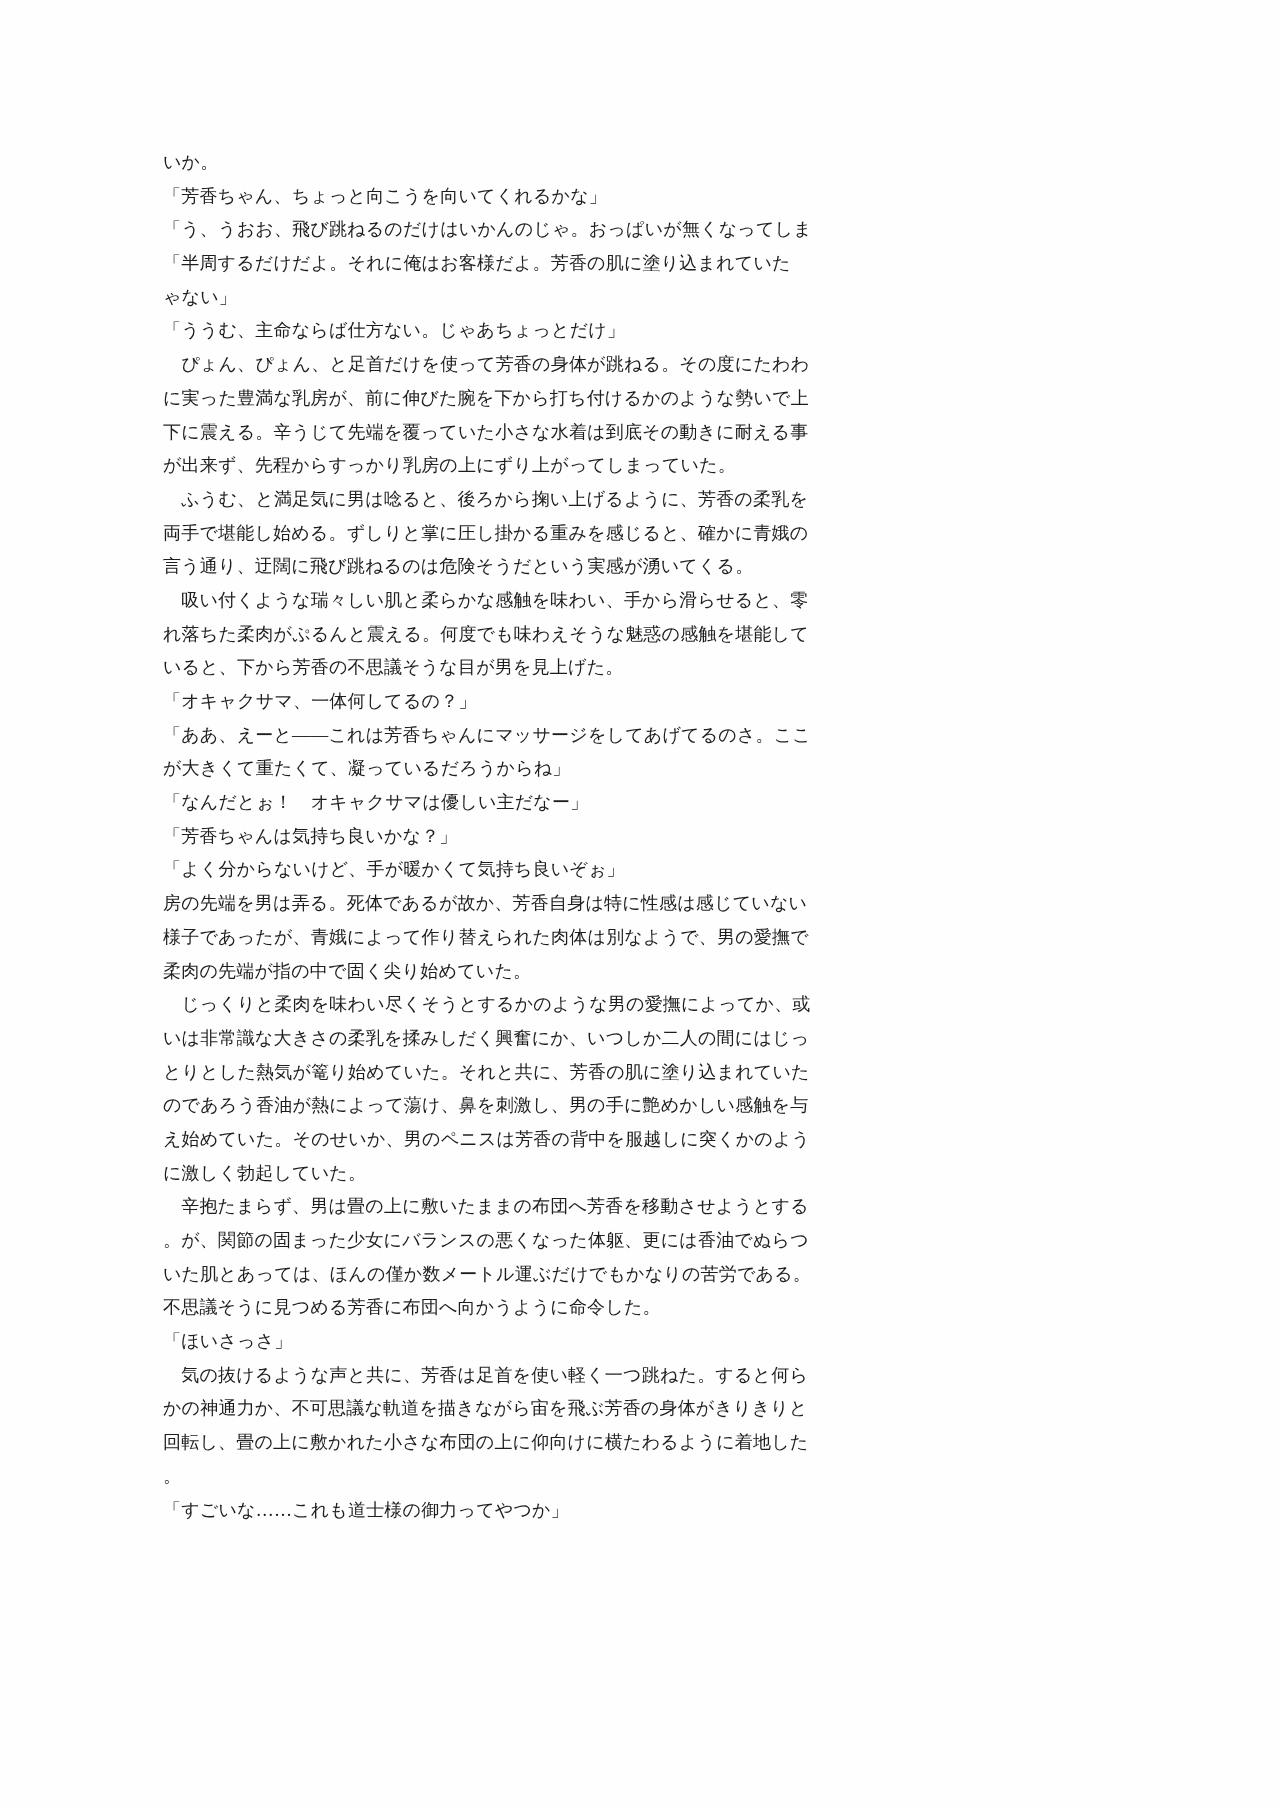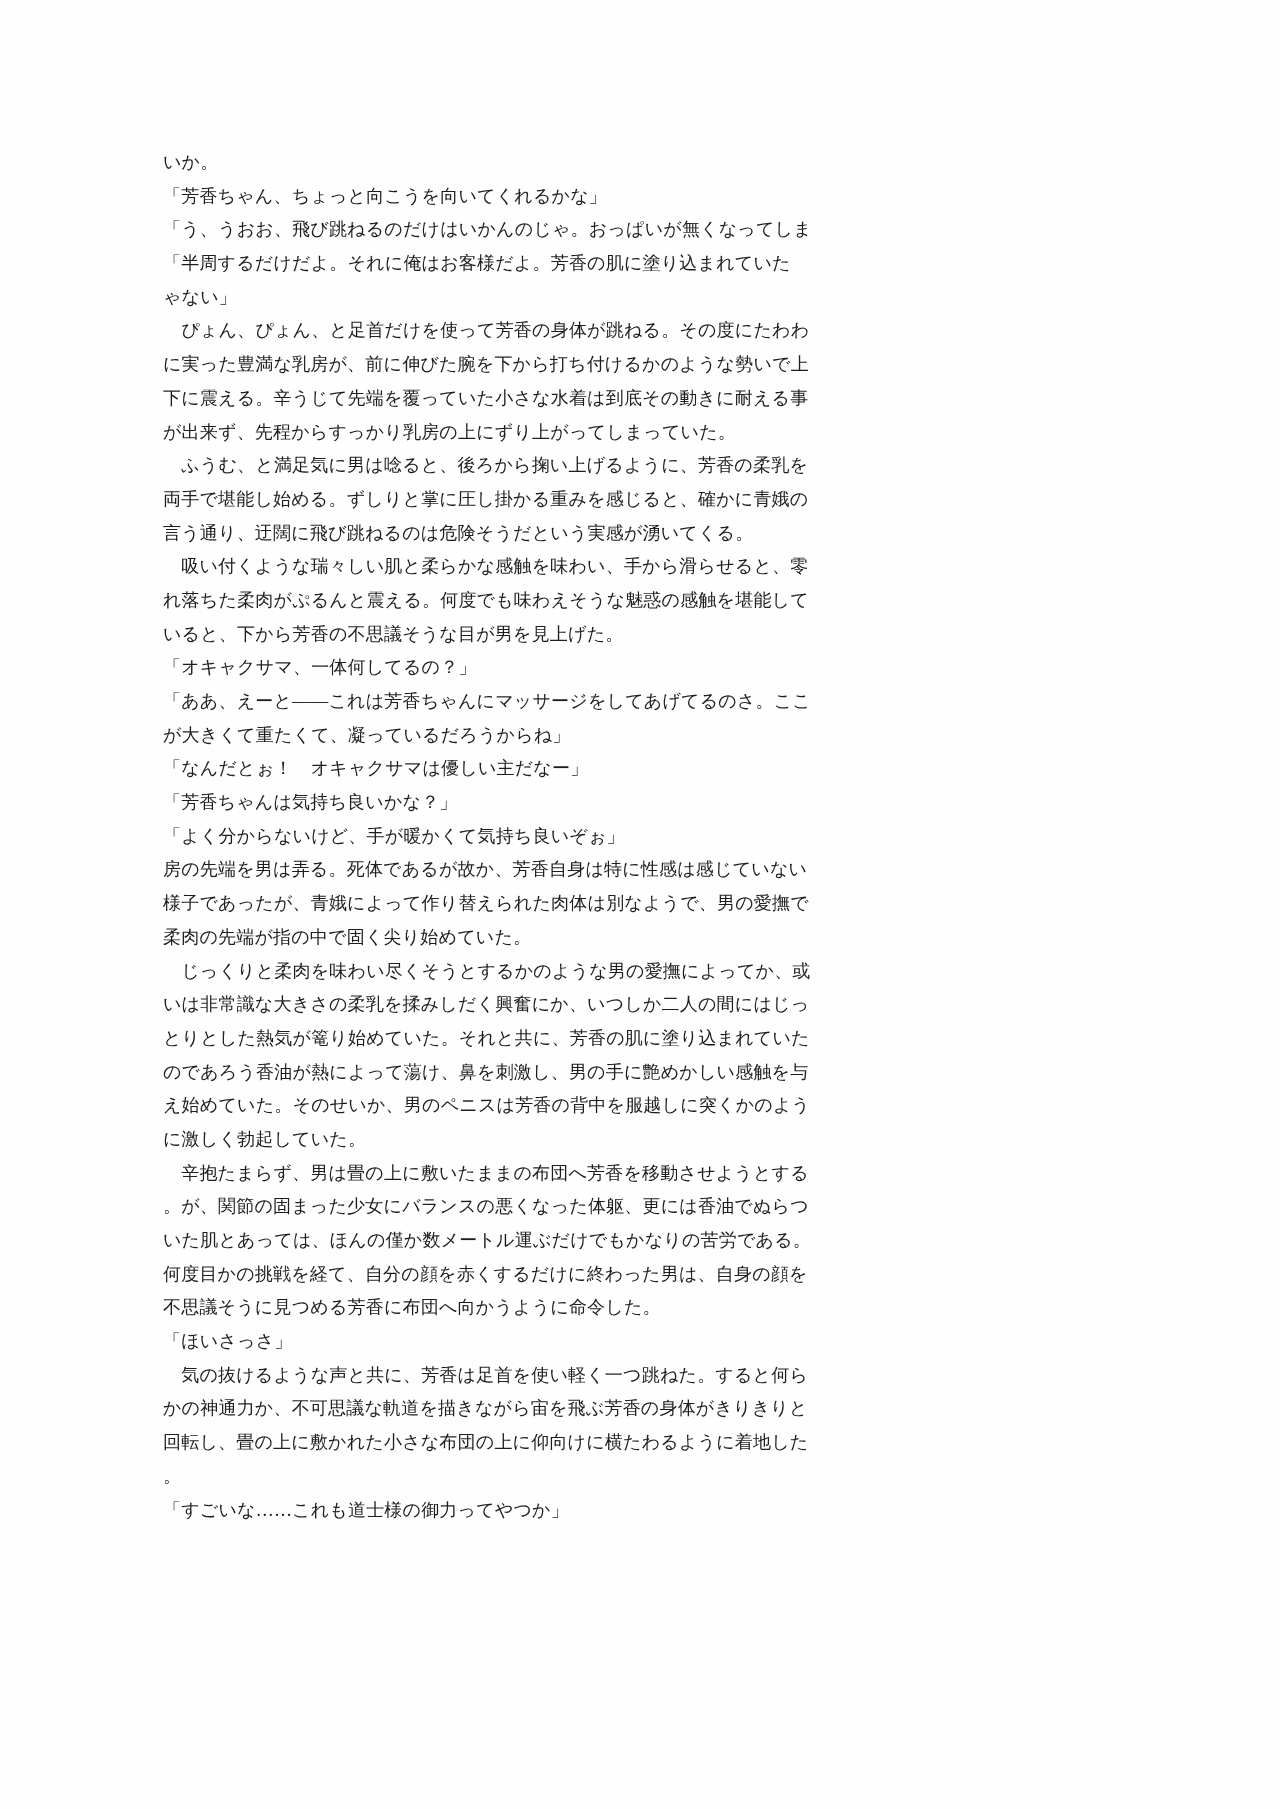--- a/index.html
+++ b/index.html
@@ -34,20 +34,21 @@
 </head>
 <body>
 
 <div class="page" style="background: rgb(254, 254, 254);">
   <div class="text-block" id="text-block" style="color: rgb(29, 29, 29);">
       <div class="text-line">いか。</div>
       <div class="text-line">「芳香ちゃん、ちょっと向こうを向いてくれるかな」</div>
       <div class="text-line">「う、うおお、飛び跳ねるのだけはいかんのじゃ。おっぱいが無くなってしま</div>
       <div class="text-line">「半周するだけだよ。それに俺はお客様だよ。芳香の肌に塗り込まれていた</div>
       <div class="text-line">ゃない」</div>
+      <div class="text-line">「ううむ、主命ならば仕方ない。じゃあちょっとだけ」</div>
       <div class="text-line">　ぴょん、ぴょん、と足首だけを使って芳香の身体が跳ねる。その度にたわわ</div>
       <div class="text-line">に実った豊満な乳房が、前に伸びた腕を下から打ち付けるかのような勢いで上</div>
       <div class="text-line">下に震える。辛うじて先端を覆っていた小さな水着は到底その動きに耐える事</div>
       <div class="text-line">が出来ず、先程からすっかり乳房の上にずり上がってしまっていた。</div>
       <div class="text-line">　ふうむ、と満足気に男は唸ると、後ろから掬い上げるように、芳香の柔乳を</div>
       <div class="text-line">両手で堪能し始める。ずしりと掌に圧し掛かる重みを感じると、確かに青娥の</div>
       <div class="text-line">言う通り、迂闊に飛び跳ねるのは危険そうだという実感が湧いてくる。</div>
       <div class="text-line">　吸い付くような瑞々しい肌と柔らかな感触を味わい、手から滑らせると、零</div>
       <div class="text-line">れ落ちた柔肉がぷるんと震える。何度でも味わえそうな魅惑の感触を堪能して</div>
       <div class="text-line">いると、下から芳香の不思議そうな目が男を見上げた。</div>
@@ -62,21 +63,20 @@
       <div class="text-line">柔肉の先端が指の中で固く尖り始めていた。</div>
       <div class="text-line">　じっくりと柔肉を味わい尽くそうとするかのような男の愛撫によってか、或</div>
       <div class="text-line">いは非常識な大きさの柔乳を揉みしだく興奮にか、いつしか二人の間にはじっ</div>
       <div class="text-line">とりとした熱気が篭り始めていた。それと共に、芳香の肌に塗り込まれていた</div>
       <div class="text-line">のであろう香油が熱によって蕩け、鼻を刺激し、男の手に艶めかしい感触を与</div>
       <div class="text-line">え始めていた。そのせいか、男のペニスは芳香の背中を服越しに突くかのよう</div>
       <div class="text-line">に激しく勃起していた。</div>
       <div class="text-line">　辛抱たまらず、男は畳の上に敷いたままの布団へ芳香を移動させようとする</div>
       <div class="text-line">。が、関節の固まった少女にバランスの悪くなった体躯、更には香油でぬらつ</div>
       <div class="text-line">いた肌とあっては、ほんの僅か数メートル運ぶだけでもかなりの苦労である。</div>
-      <div class="text-line">何度目かの挑戦を経て、自分の顔を赤くするだけに終わった男は、自身の顔を</div>
       <div class="text-line">不思議そうに見つめる芳香に布団へ向かうように命令した。</div>
       <div class="text-line">「ほいさっさ」</div>
       <div class="text-line">　気の抜けるような声と共に、芳香は足首を使い軽く一つ跳ねた。すると何ら</div>
       <div class="text-line">かの神通力か、不可思議な軌道を描きながら宙を飛ぶ芳香の身体がきりきりと</div>
       <div class="text-line">回転し、畳の上に敷かれた小さな布団の上に仰向けに横たわるように着地した</div>
       <div class="text-line">。</div>
       <div class="text-line">「すごいな……これも道士様の御力ってやつか」</div>
     </div>
 </div>
 

